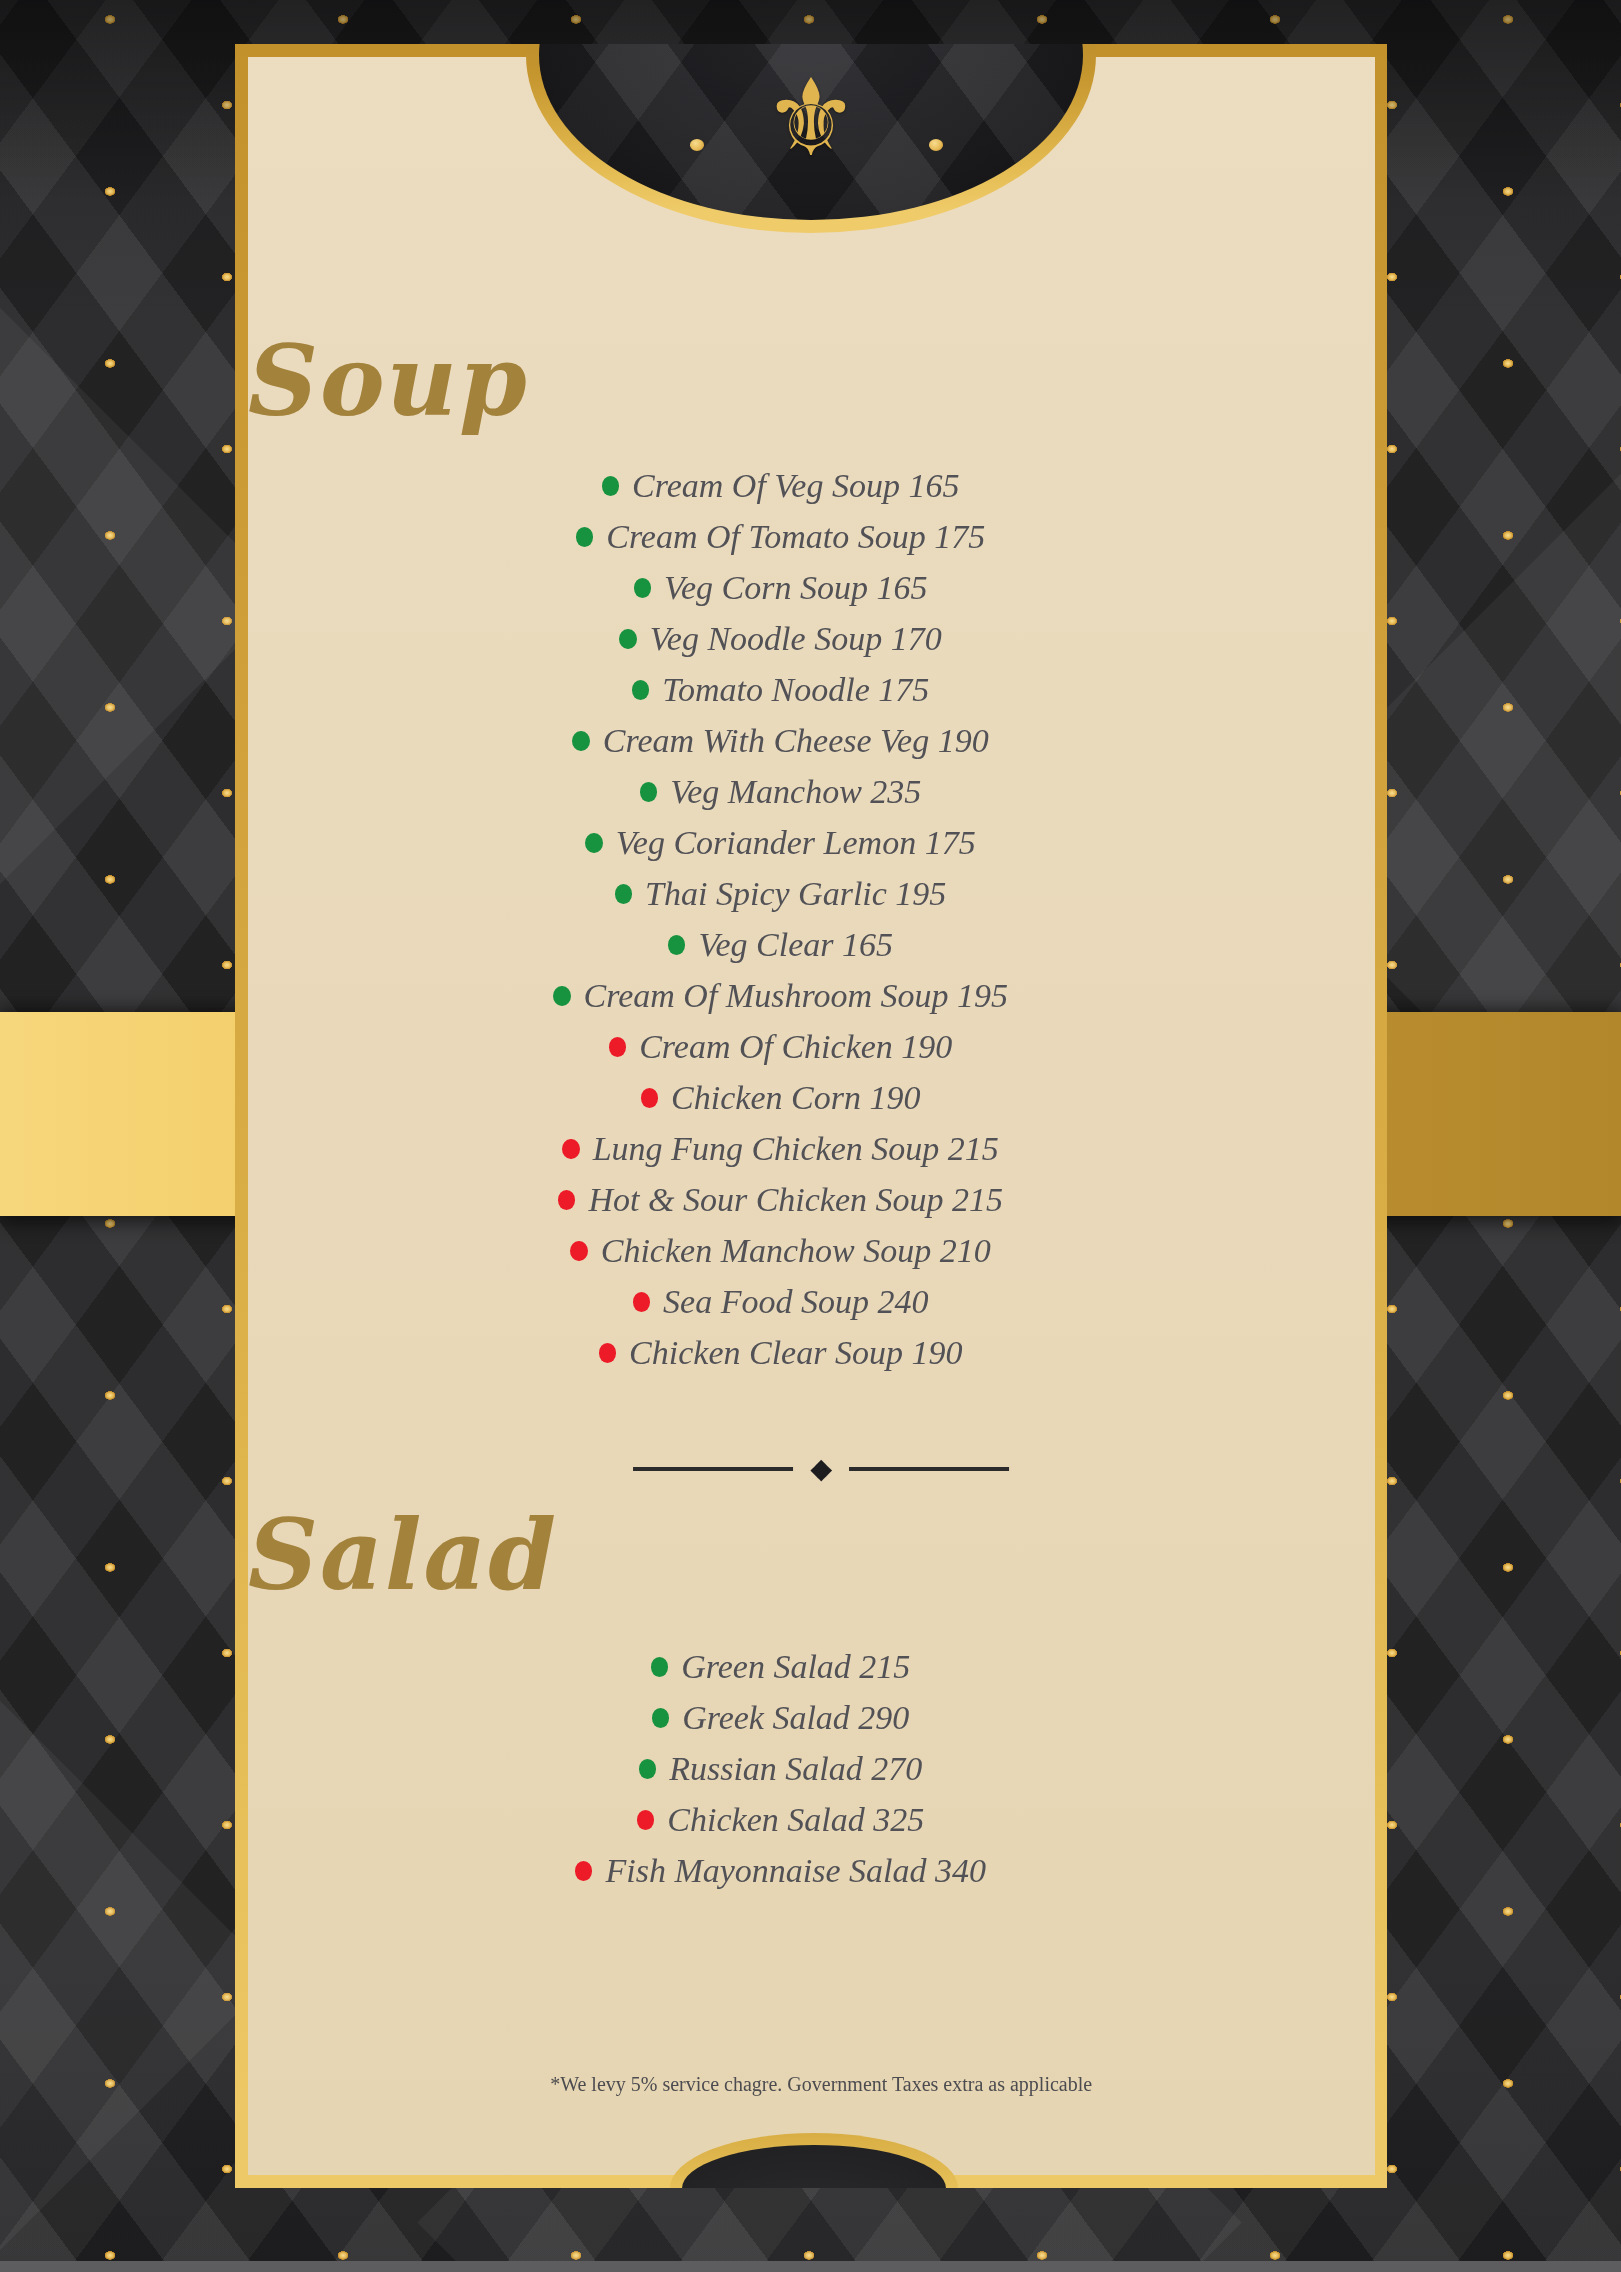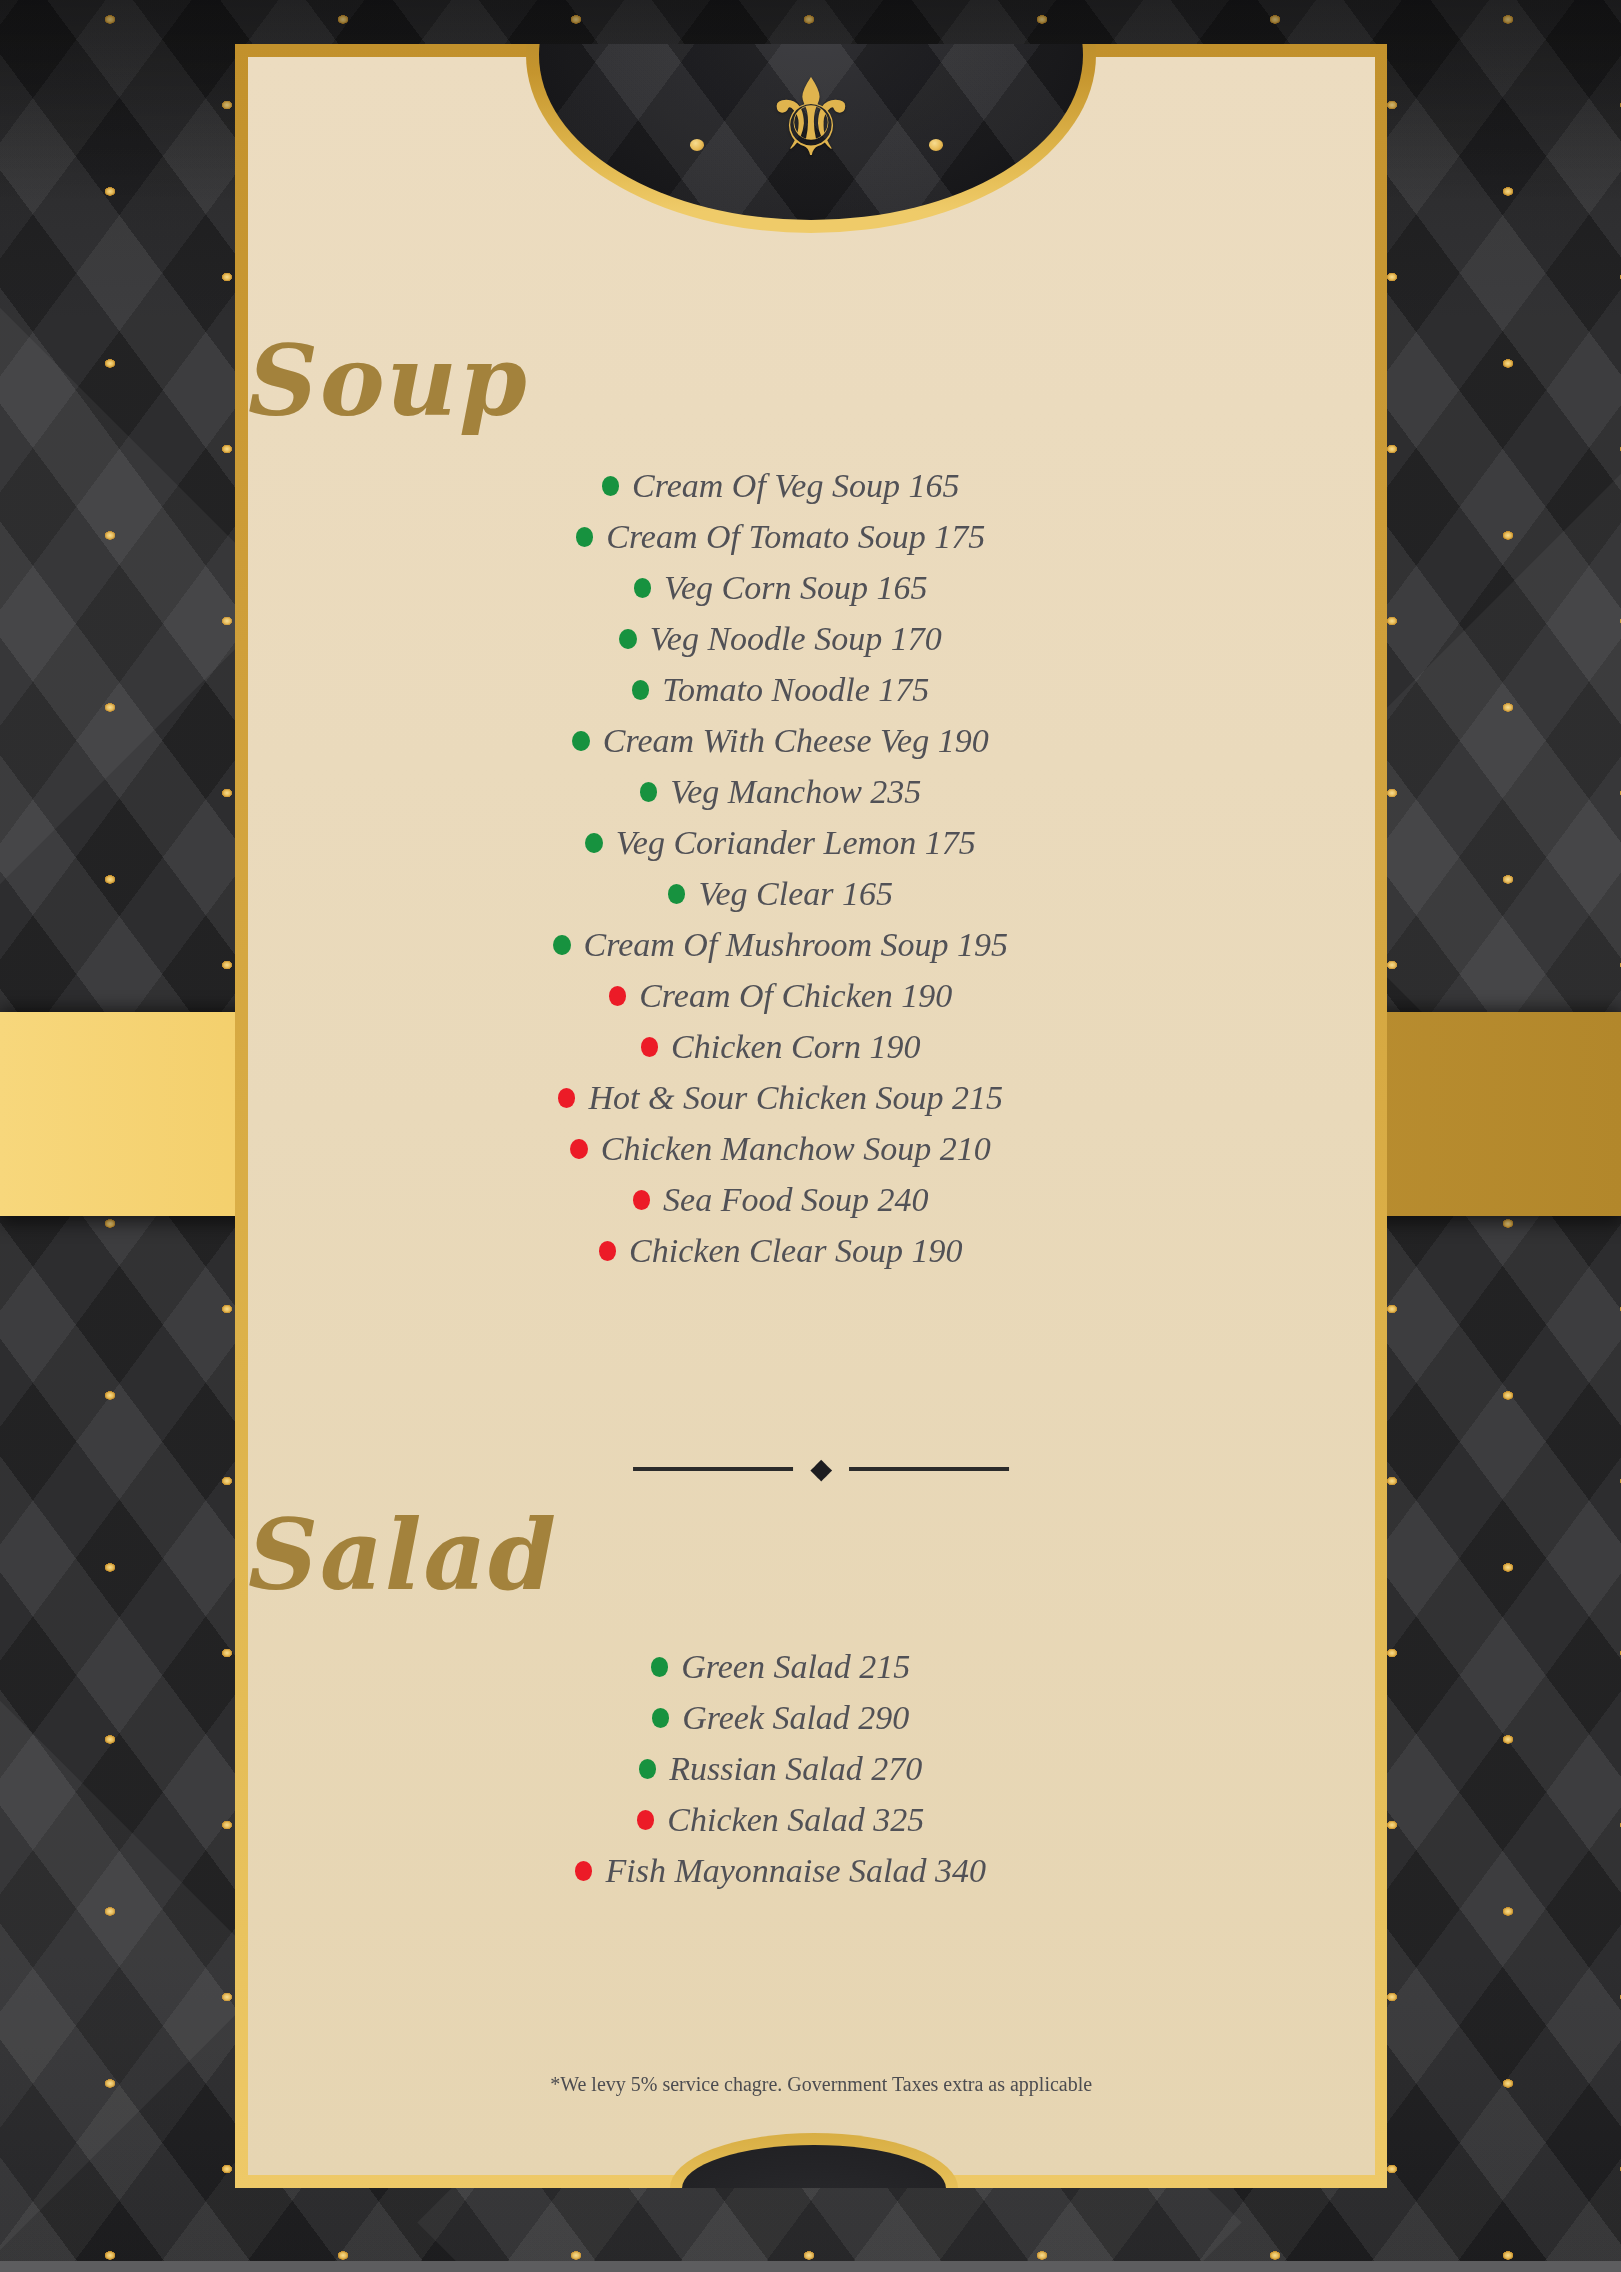--- a/index.html
+++ b/index.html
@@ -114,33 +114,41 @@
           <div class="item">
             <span class="dot veg"></span>
             <span class="itxt">Veg Manchow 235</span>
           </div>
           <div class="item">
             <span class="dot veg"></span>
             <span class="itxt">Veg Coriander Lemon 175</span>
           </div>
           <div class="item">
             <span class="dot veg"></span>
+            <span class="itxt">Thai Spicy Garlic 195</span>
+          </div>
+          <div class="item">
+            <span class="dot veg"></span>
             <span class="itxt">Veg Clear 165</span>
           </div>
           <div class="item">
             <span class="dot veg"></span>
             <span class="itxt">Cream Of Mushroom Soup 195</span>
           </div>
           <div class="item">
             <span class="dot non-veg"></span>
             <span class="itxt">Cream Of Chicken 190</span>
           </div>
           <div class="item">
             <span class="dot non-veg"></span>
             <span class="itxt">Chicken Corn 190</span>
+          </div>
+          <div class="item">
+            <span class="dot non-veg"></span>
+            <span class="itxt">Lung Fung Chicken Soup 215</span>
           </div>
           <div class="item">
             <span class="dot non-veg"></span>
             <span class="itxt">Hot &amp; Sour Chicken Soup 215</span>
           </div>
           <div class="item">
             <span class="dot non-veg"></span>
             <span class="itxt">Chicken Manchow Soup 210</span>
           </div>
           <div class="item">

